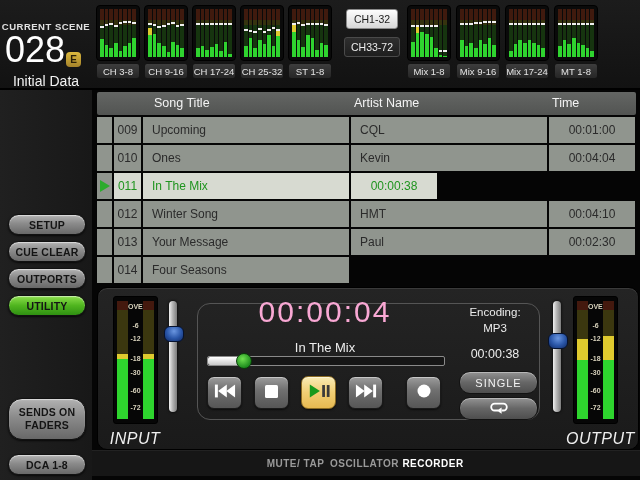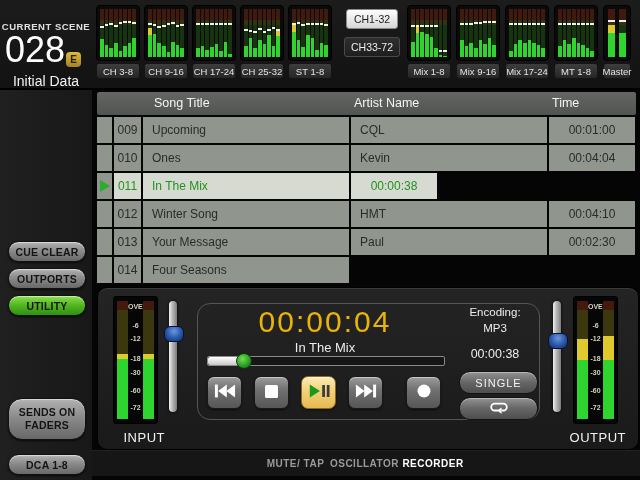--- a/index.html
+++ b/index.html
@@ -45,37 +45,37 @@
   .cell.ind{width:15px;justify-content:center;}
   .cell.num{width:27px;justify-content:center;}
   .cell.title{width:206px;padding-left:9px;}
   .cell.artist{width:196px;padding-left:9px;}
   .cell.time{width:86px;justify-content:center;}
   .trow.sel .cell:not(.ind){background:#d7dad1;color:#1f941f;}
   .playtri{width:0;height:0;border-left:10px solid #2cab2c;border-top:6px solid transparent;border-bottom:6px solid transparent;}
   
   #recpanel{position:absolute;left:97px;top:287px;width:540px;height:161px;background:linear-gradient(180deg,#242424,#1a1a1a);border:1px solid #000;border-radius:10px;box-shadow:inset 0 1px 0 #3a3a3a;}
   #innerbox{position:absolute;left:197px;top:303px;width:341px;height:115px;border:1px solid #555;border-radius:13px;}
-  #elapsed{position:absolute;left:225px;top:305px;width:200px;text-align:center;font-size:30px;letter-spacing:2px;color:#eab308;}
+  #elapsed{position:absolute;left:225px;top:295px;width:200px;text-align:center;font-size:30px;letter-spacing:2px;color:#f9a8d4;}
   #songname{position:absolute;left:225px;top:340px;width:200px;text-align:center;font-size:13px;color:#ececec;}
   #progress{position:absolute;left:207px;top:356px;width:236px;height:8px;background:#161616;border:1px solid #8a8a8a;border-radius:2px;}
   #pfill{position:absolute;left:0;top:0;bottom:0;background:linear-gradient(180deg,#ffffff,#c8c8c8);border-radius:2px;}
   #pknob{position:absolute;top:-4px;width:14px;height:14px;border-radius:50%;background:radial-gradient(circle at 40% 35%,#6fe04f,#1e8c1e 70%);border:1px solid #0a3c0a;}
   .tbtn{position:absolute;top:376px;width:33px;height:31px;border-radius:7px;background:linear-gradient(180deg,#9c9c9c,#707070 42%,#565656);border:1px solid #1a1a1a;display:flex;align-items:center;justify-content:center;box-shadow:inset 0 1px 0 rgba(255,255,255,.45),0 1px 2px rgba(0,0,0,.6);}
   .tbtn.active{background:linear-gradient(180deg,#f9ecb4,#f1ce74 50%,#e6b951);border-color:#8a6a22;}
   .sbtn{position:absolute;left:459px;width:77px;height:21px;border-radius:11px;background:linear-gradient(180deg,#939393,#666 50%,#4e4e4e);border:1px solid #121212;color:#f4f4f4;font-size:11px;letter-spacing:1px;display:flex;align-items:center;justify-content:center;box-shadow:inset 0 1px 0 rgba(255,255,255,.35);}
   .enc{position:absolute;left:455px;width:80px;text-align:center;color:#ececec;}
   
   .bigmeter{position:absolute;top:296px;width:45px;height:128px;background:#060606;border:1px solid #000;border-radius:3px;display:flex;padding:4px 3px;box-sizing:border-box;}
   .bbar{width:11px;position:relative;background:linear-gradient(180deg,#44190e 0%,#44190e 8%,#3b370f 8%,#3b370f 46%,#123712 46%,#123712 100%);}
   .bgreen{position:absolute;left:0;right:0;bottom:0;background:#2ed52e;}
   .byellow{position:absolute;left:0;right:0;background:#dfca2e;}
   .bscale{flex:1;position:relative;}
   .bscale span{position:absolute;left:0;right:0;text-align:center;font-size:7px;font-weight:bold;color:#d8d2bc;transform:translateY(-50%);white-space:nowrap;}
-  .biglabel{position:absolute;width:60px;text-align:right;font-size:13px;color:#f0f0f0;letter-spacing:.5px;}
+  .biglabel{position:absolute;width:60px;text-align:center;font-size:16px;color:#f0f0f0;letter-spacing:.5px;font-style:italic;}
   .ftrack{position:absolute;width:8px;height:111px;top:301px;border-radius:4px;background:linear-gradient(90deg,#f0f0f0,#b5b5b5 45%,#7c7c7c);box-shadow:0 0 3px #000;}
   .fknob{position:absolute;width:18px;height:14px;border-radius:6px;background:radial-gradient(circle at 50% 30%,#6a96e0,#2a56a8 55%,#122c66);border:1px solid #06122e;}
   
   #tabbar{position:absolute;left:92px;top:450px;width:548px;height:25px;background:#161616;border-top:1px solid #222;}
   .tab{position:absolute;top:7px;font-size:10px;font-weight:bold;letter-spacing:.5px;color:#9a9a9a;text-align:center;}
   .tab.active{color:#fff;}
 </style>
 </head>
 <body>
 
@@ -421,37 +421,25 @@
               <div class="bar" style="height: 18%;"></div>
               <div class="fmark" style="top: 29%;"></div>
             </div>
             <div class="strip">
               <div class="bar" style="height: 12%;"></div>
               <div class="fmark" style="top: 29%;"></div>
             </div>
           </div>
           <div class="mlabel">MT 1-8</div>
         </div>
-        <div class="mblock narrow">
-          <div class="mscreen">
-            <div class="strip">
-              <div class="bar hot" style="height: 66%;"></div>
-              <div class="fmark" style="top: 22%;"></div>
-            </div>
-            <div class="strip">
-              <div class="bar" style="height: 50%;"></div>
-              <div class="fmark" style="top: 22%;"></div>
-            </div>
-          </div>
-          <div class="mlabel">Master</div>
-        </div>
       </div>
   </div>
 
   <div id="sidebar">
+      <div class="pill" style="top: 124px;">SETUP</div>
       <div class="pill" style="top: 151px;">CUE CLEAR</div>
       <div class="pill" style="top: 178px;">OUTPORTS</div>
       <div class="pill green" style="top: 205px;">UTILITY</div>
       <div class="pill tall" style="top: 308px;">SENDS ON FADERS</div>
       <div class="pill" style="top: 364px;">DCA 1-8</div>
     </div>
 
   <div id="table-header">
     <span style="left:57px">Song Title</span>
     <span style="left:257px">Artist Name</span>

